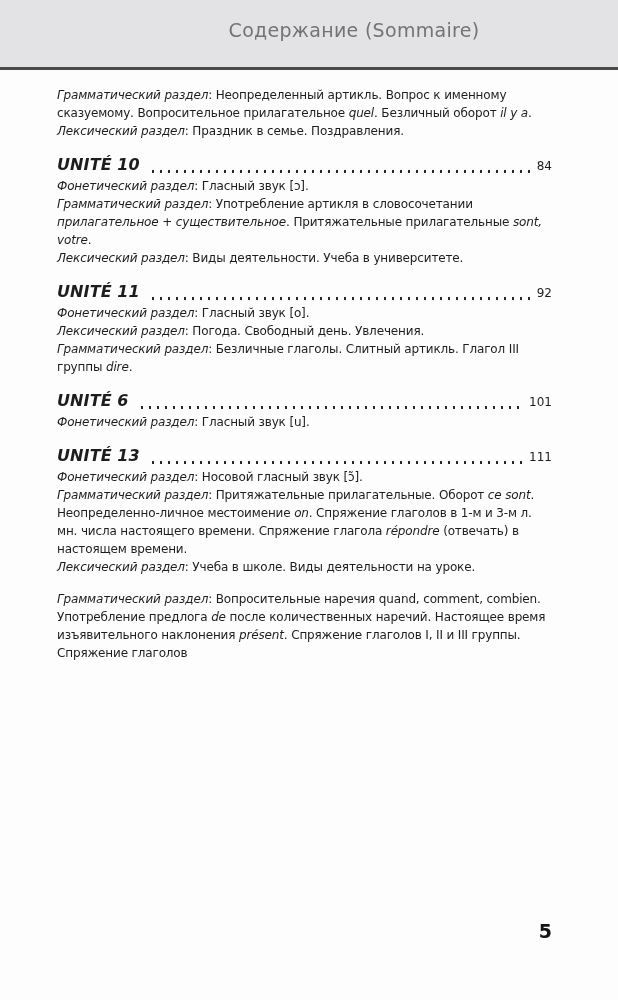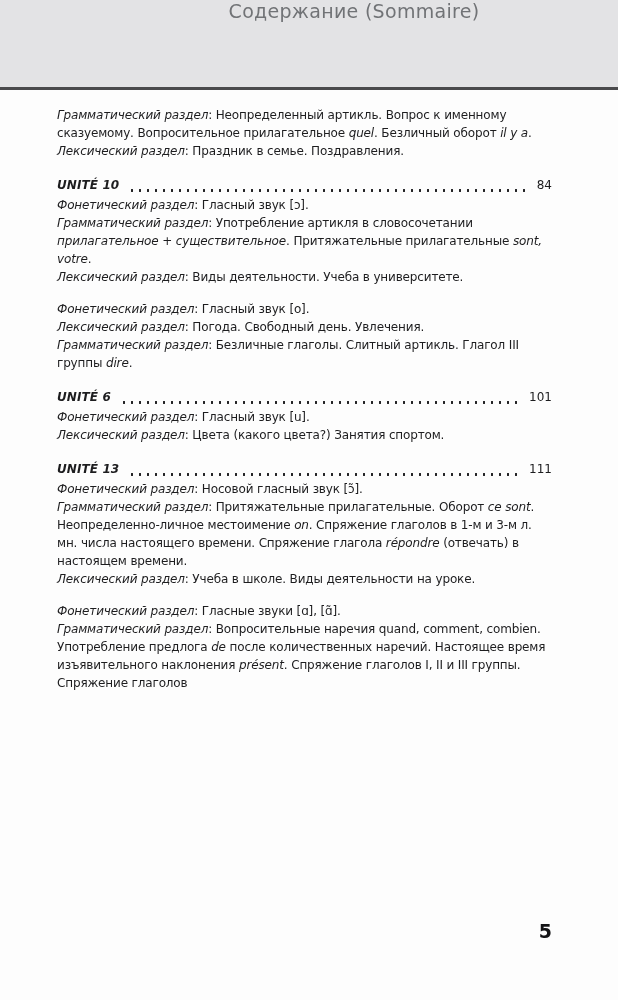--- a/index.html
+++ b/index.html
@@ -17,25 +17,25 @@
     font-family: "DejaVu Sans", "Liberation Sans", sans-serif;
     color: var(--body-text);
   }
   .page {
     position: relative;
     width: 618px; height: 1000px;
     background: var(--page-bg);
     overflow: hidden;
   }
   .header-band {
-    height: 90px;
+    height: 70px;
     background: var(--header-bg);
     border-bottom: 3px solid var(--rule);
     display: flex;
-    align-items: flex-start;
+    align-items: center;
     justify-content: center;
     padding-bottom: 7px;
     padding-left: 90px; 
   }
   .header-title {
     font-size: 19px;
     color: var(--header-text);
     letter-spacing: 0.3px;
     white-space: nowrap;
   }
@@ -45,21 +45,21 @@
   .entry { margin-top: 14px; }
   .entry:first-child { margin-top: 0; }
   .entry-head {
     display: flex;
     line-height: 22px;
     align-items: baseline;
   }
   .entry-title {
     font-weight: bold;
     font-style: italic;
-    font-size: 12px;
+    font-size: 16px;
     white-space: nowrap;
     letter-spacing: 0.1px;
   }
   .leader {
     flex: 1 1 auto;
     align-self: flex-end;
     height: 3px;
     margin: 0 7px 4px 9px;
     background-image: radial-gradient(circle, var(--dot) 1.1px, rgba(0,0,0,0) 1.5px);
     background-size: 8px 3px;
@@ -104,43 +104,46 @@
         <div class="entry-head">
           <span class="entry-title">UNITÉ 10</span>
           <span class="leader"></span>
           <span class="entry-page">84</span>
         </div>
         <p class="entry-par"><i class="run">Фонетический раздел</i><span class="run">: Гласный звук [ɔ].</span></p>
         <p class="entry-par"><i class="run">Грамматический раздел</i><span class="run">: Употребление артикля в словосочетании </span><i class="run">прилагательное + существительное</i><span class="run">. Притяжательные прилагательные </span><i class="run">sont, votre</i><span class="run">.</span></p>
         <p class="entry-par"><i class="run">Лексический раздел</i><span class="run">: Виды деятельности. Учеба в университете.</span></p>
       </section>
       <section class="entry">
+        <div class="entry-head">
+          <span class="entry-title">UNITÉ 11</span>
+          <span class="leader"></span>
+          <span class="entry-page">92</span>
+        </div>
         <p class="entry-par"><i class="run">Фонетический раздел</i><span class="run">: Гласный звук [o].</span></p>
         <p class="entry-par"><i class="run">Лексический раздел</i><span class="run">: Погода. Свободный день. Увлечения.</span></p>
         <p class="entry-par"><i class="run">Грамматический раздел</i><span class="run">: Безличные глаголы. Слитный артикль. Глагол III группы </span><i class="run">dire</i><span class="run">.</span></p>
       </section>
       <section class="entry">
         <div class="entry-head">
           <span class="entry-title">UNITÉ 6</span>
           <span class="leader"></span>
           <span class="entry-page">101</span>
         </div>
         <p class="entry-par"><i class="run">Фонетический раздел</i><span class="run">: Гласный звук [u].</span></p>
-        <p class="entry-par"><i class="run">Лексический раздел</i><span class="run">: Цвета (какого цвета?) Занятия спортом.</span></p>
       </section>
       <section class="entry">
         <div class="entry-head">
           <span class="entry-title">UNITÉ 13</span>
           <span class="leader"></span>
           <span class="entry-page">111</span>
         </div>
         <p class="entry-par"><i class="run">Фонетический раздел</i><span class="run">: Носовой гласный звук [ɔ̃].</span></p>
         <p class="entry-par"><i class="run">Грамматический раздел</i><span class="run">: Притяжательные прилагательные. Оборот </span><i class="run">ce sont</i><span class="run">. Неопределенно-личное местоимение </span><i class="run">on</i><span class="run">. Спряжение глаголов в 1-м и 3-м л. мн. числа настоящего времени. Спряжение глагола </span><i class="run">répondre</i><span class="run"> (отвечать) в настоящем времени.</span></p>
         <p class="entry-par"><i class="run">Лексический раздел</i><span class="run">: Учеба в школе. Виды деятельности на уроке.</span></p>
       </section>
       <section class="entry">
-        <p class="entry-par"><i class="run">Фонетический раздел</i><span class="run">: Гласные звуки [ɑ], [ɑ̃].</span></p>
         <p class="entry-par"><i class="run">Грамматический раздел</i><span class="run">: Вопросительные наречия quand, comment, combien. Употребление предлога </span><i class="run">de</i><span class="run"> после количественных наречий. Настоящее время изъявительного наклонения </span><i class="run">présent</i><span class="run">. Спряжение глаголов I, II и III группы. Спряжение глаголов </span></p>
       </section>
     </div>
 
   <div class="footer-num">5</div>
 </div>
 
 </body></html>

